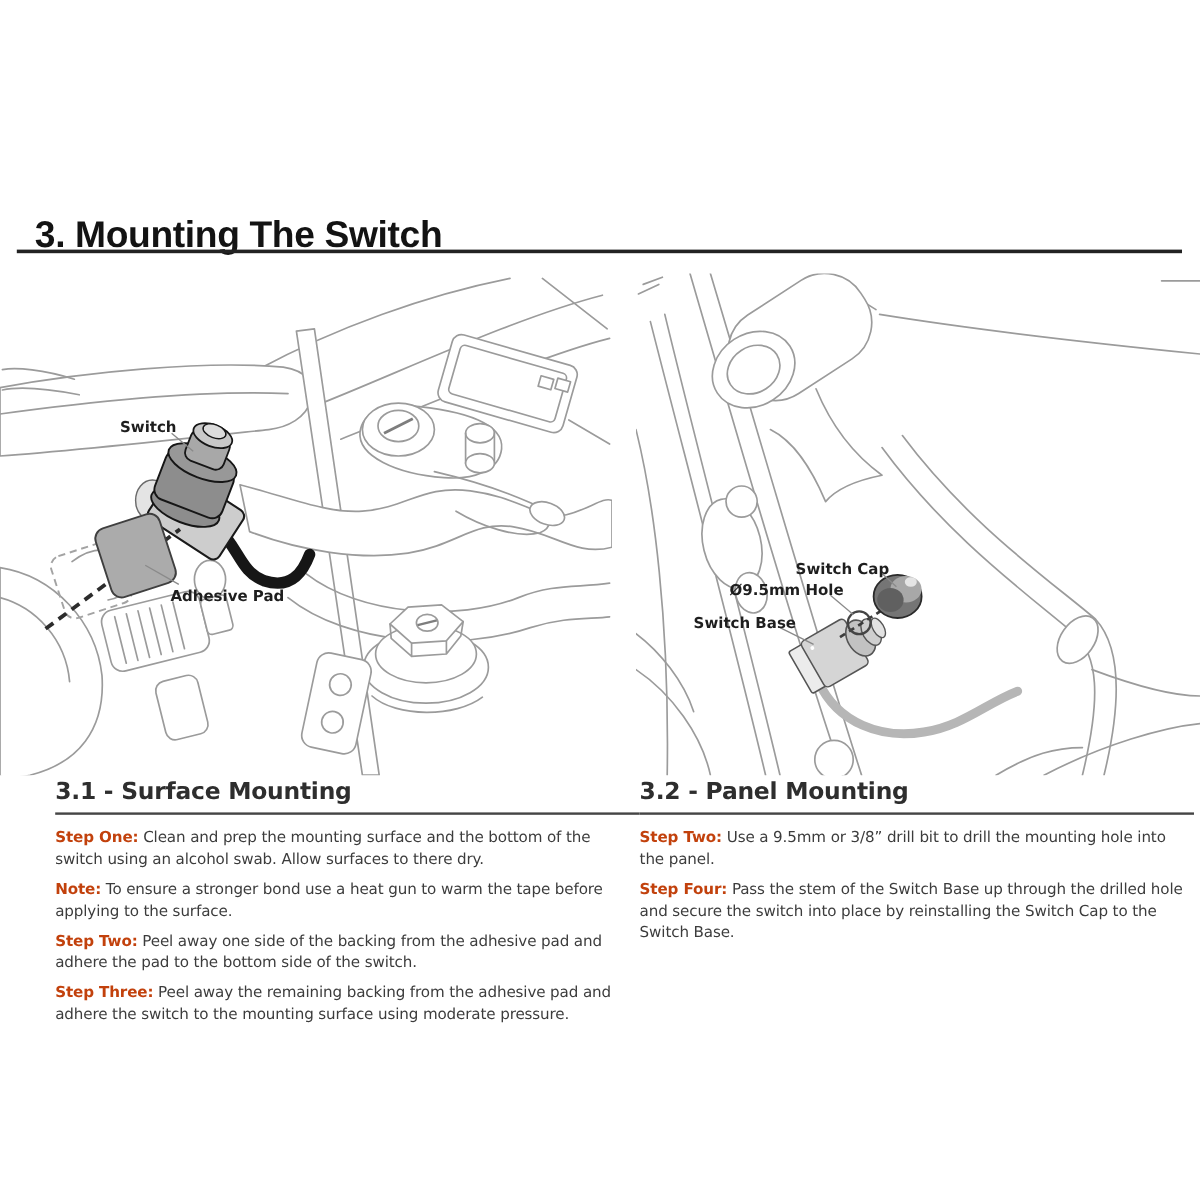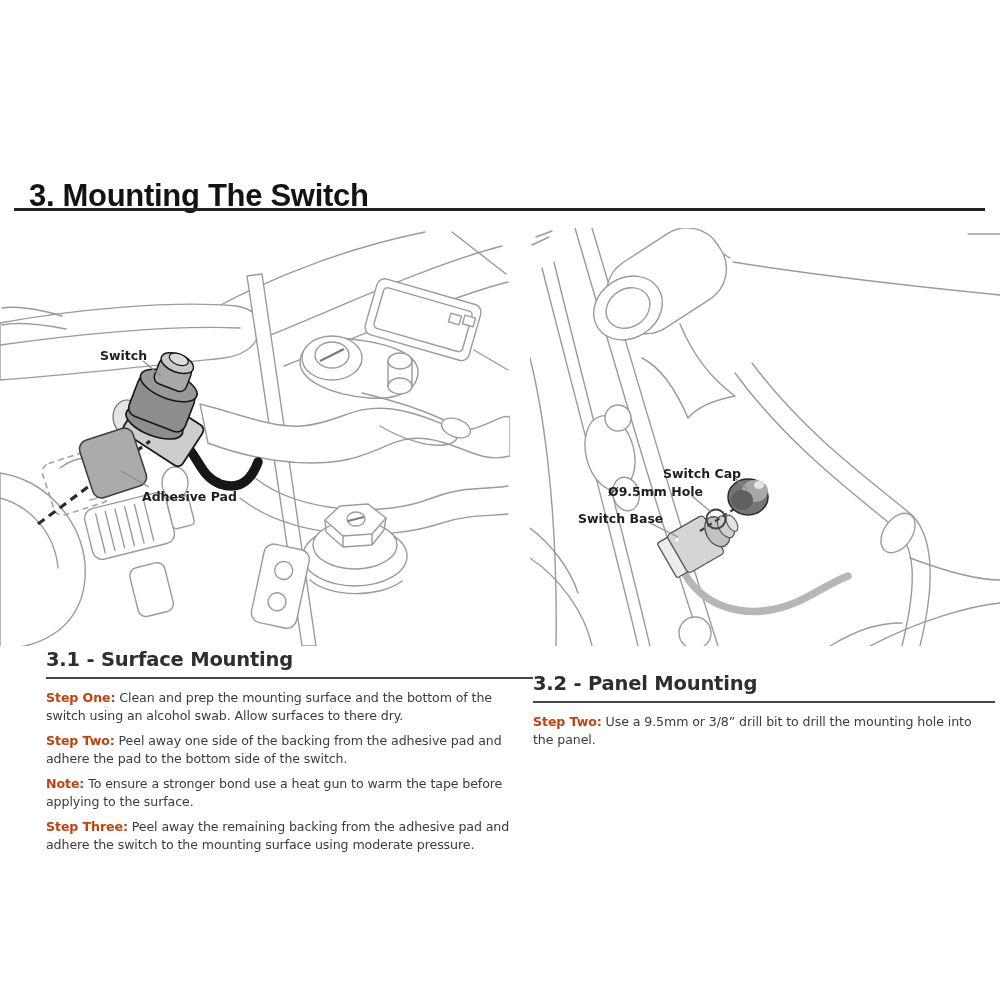--- a/index.html
+++ b/index.html
@@ -17,21 +17,21 @@
   }
   svg.diagram{position:absolute;top:228px;}
   #diagram-left{left:0;}
   #diagram-right{left:530px;}
   svg .art{fill:none;stroke:#9b9b9b;stroke-width:1.4;stroke-linecap:round;stroke-linejoin:round;}
   svg .artw{fill:#ffffff;stroke:#9b9b9b;stroke-width:1.4;stroke-linejoin:round;}
   svg text{font-family:"DejaVu Sans",sans-serif;font-weight:700;font-size:12.5px;fill:#1e1e1e;}
   svg .leader{stroke:#8a8a8a;stroke-width:1.1;fill:none;}
   .col{position:absolute;top:649px;}
   #col-left{left:14px;width:487px;margin-left:32px;}
-  #col-right{left:533px;width:462px;margin-top:24px;}
+  #col-right{left:533px;width:462px;}
   .col h2{
     margin:0;font-size:19.5px;font-weight:700;color:#2e2e2e;letter-spacing:-0.2px;line-height:1.15;
   }
   .sec-rule{height:2px;background:#454545;margin:6px 0 10px 0;}
   .col p{margin:0 0 7px 0;font-size:12.6px;line-height:18px;color:#3c3c3c;letter-spacing:-0.1px;}
   .col p b{color:#c2410c;}
 </style>
 </head>
 <body>
 
@@ -194,22 +194,23 @@
   <path class="leader" d="M120,295 L148,309"></path>
   <text x="133" y="250">Switch Cap</text>
   <text x="78" y="268">Ø9.5mm Hole</text>
   <text x="48" y="295">Switch Base</text>
 </svg>
 
 <div class="col" id="col-left">
   <h2>3.1 - Surface Mounting</h2>
   <div class="sec-rule"></div>
   <p><b>Step One:</b> <span>Clean and prep the mounting surface and the bottom of the switch using an alcohol swab. Allow surfaces to there dry.</span></p>
+  <p><b>Note:</b> <span>To ensure a stronger bond use a heat gun to warm the tape before applying to the surface.</span></p>
   <p><b>Step Two:</b> <span>Peel away one side of the backing from the adhesive pad and adhere the pad to the bottom side of the switch.</span></p>
-  <p><b>Note:</b> <span>To ensure a stronger bond use a heat gun to warm the tape before applying to the surface.</span></p>
   <p><b>Step Three:</b> <span>Peel away the remaining backing from the adhesive pad and adhere the switch to the mounting surface using moderate pressure.</span></p>
 </div>
 
 <div class="col" id="col-right">
   <h2>3.2 - Panel Mounting</h2>
   <div class="sec-rule"></div>
   <p><b>Step Two:</b> <span>Use a 9.5mm or 3/8” drill bit to drill the mounting hole into the panel.</span></p>
+  <p><b>Step Four:</b> <span>Pass the stem of the Switch Base up through the drilled hole and secure the switch into place by reinstalling the Switch Cap to the Switch Base.</span></p>
 </div>
 
 </body></html>

